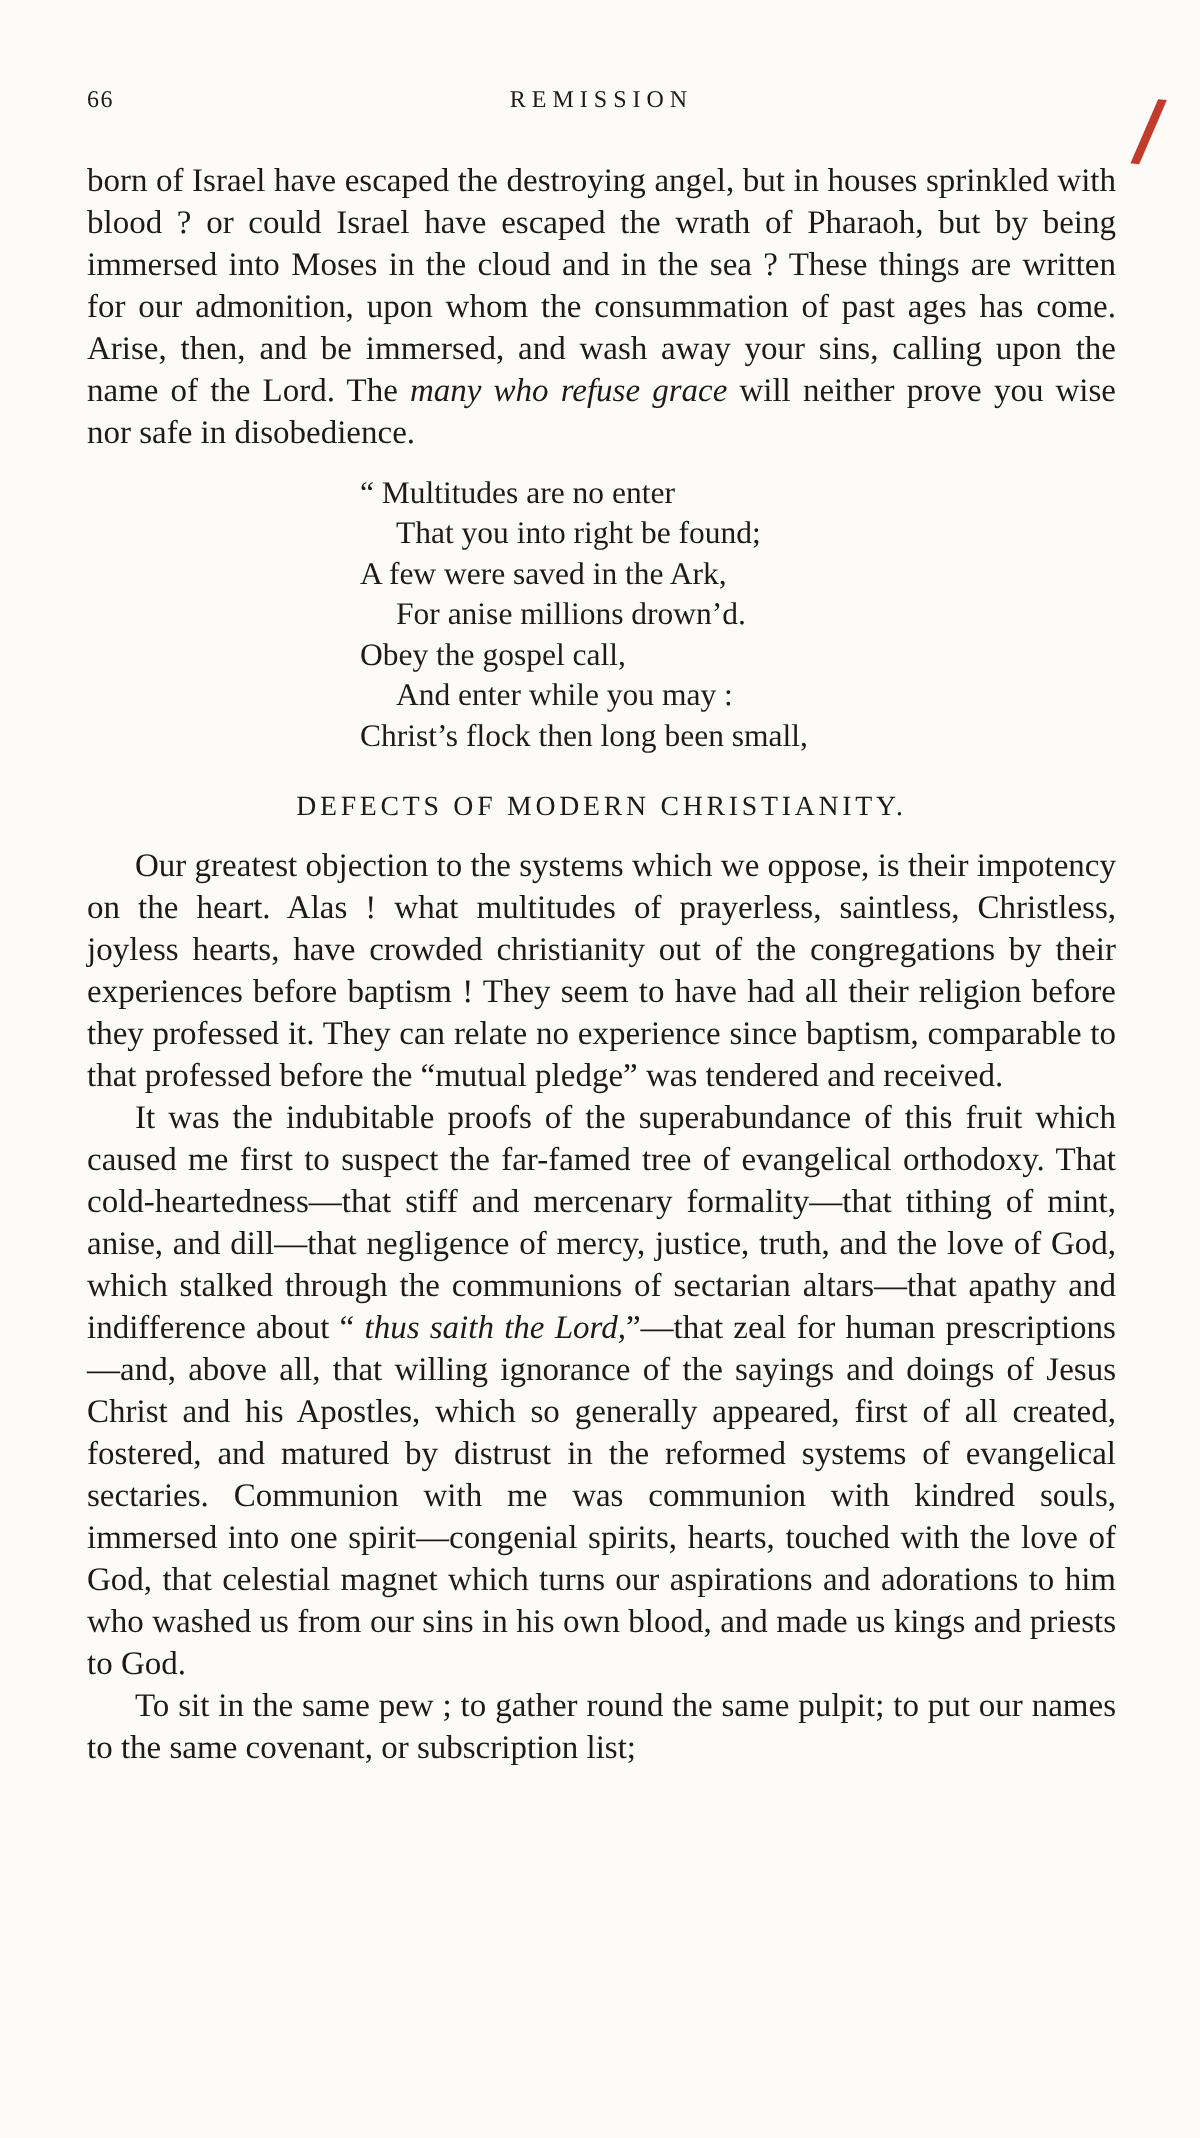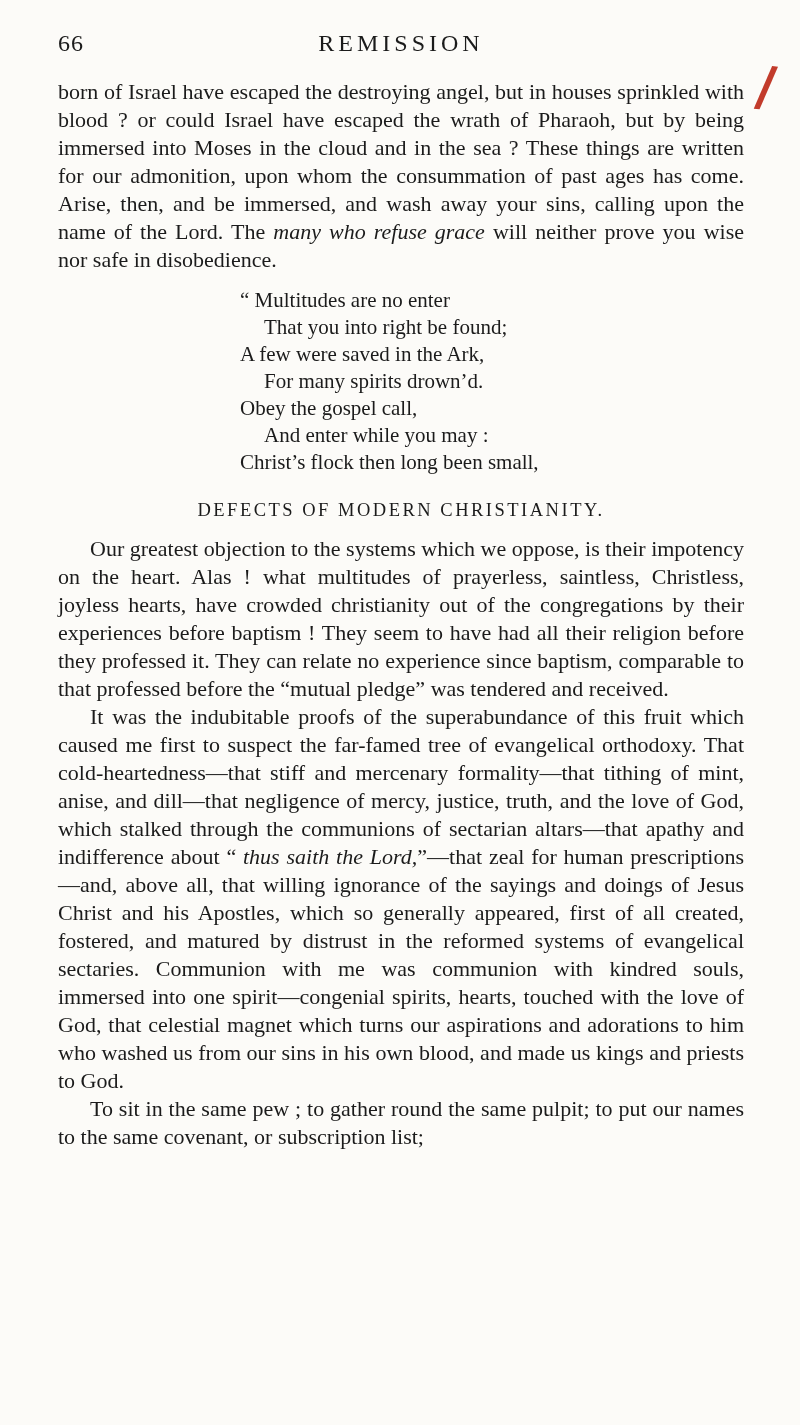--- a/index.html
+++ b/index.html
@@ -11,24 +11,25 @@
     margin: 0;
     padding: 30px 56px 20px 58px;
     background: #fcfbf8;
     color: #1b1b1b;
     font-family: "Liberation Serif", "DejaVu Serif", serif;
     overflow: hidden;
   }
   .header {
     position: relative;
     text-align: center;
-    font-size: 24px;
+    font-size: 16px;
     letter-spacing: 4px;
     height: 28px;
     margin-bottom: 20px;
+    margin-top: 28px;
   }
   .page-num {
     position: absolute;
     left: 0;
     top: 0;
     letter-spacing: 1px;
   }
   p {
     margin: 0;
     text-align: justify;
@@ -74,21 +75,21 @@
   </div>
 
   <span class="pen-mark">/</span>
 
   <p><span>born of Israel have escaped the destroying angel, but in houses sprinkled with blood&nbsp;? or could Israel have escaped the wrath of Pharaoh, but by being immersed into Moses in the cloud and in the sea&nbsp;? These things are written for our admonition, upon whom the consummation of past ages has come. Arise, then, and be immersed, and wash away your sins, calling upon the name of the Lord. The </span><i>many who refuse grace</i><span> will neither prove you wise nor safe in disobedience.</span></p>
 
   <div class="hymn">
     <div class="hymn-line">“ Multitudes are no enter</div>
     <div class="hymn-line in">That you into right be found;</div>
     <div class="hymn-line">A few were saved in the Ark,</div>
-    <div class="hymn-line in">For many spirits drown’d.</div>
+    <div class="hymn-line in">For anise millions drown’d.</div>
     <div class="hymn-line">Obey the gospel call,</div>
     <div class="hymn-line in">And enter while you may&nbsp;:</div>
     <div class="hymn-line">Christ’s flock then long been small,</div>
   </div>
 
   <h2 class="section-heading">DEFECTS OF MODERN CHRISTIANITY.</h2>
 
   <p class="indent">Our greatest objection to the systems which we oppose, is their impotency on the heart. Alas&nbsp;! what multitudes of prayerless, saintless, Christless, joyless hearts, have crowded christianity out of the congregations by their experiences before baptism&nbsp;! They seem to have had all their religion before they professed it. They can relate no experience since baptism, comparable to that professed before the “mutual pledge” was tendered and received.</p>
 
   <p class="indent"><span>It was the indubitable proofs of the superabundance of this fruit which caused me first to suspect the far-famed tree of evangelical orthodoxy. That cold-heartedness—that stiff and mercenary formality—that tithing of mint, anise, and dill—that negligence of mercy, justice, truth, and the love of God, which stalked through the communions of sectarian altars—that apathy and indifference about “&nbsp;</span><i>thus saith the Lord,</i><span>”—that zeal for human prescriptions—and, above all, that willing ignorance of the sayings and doings of Jesus Christ and his Apostles, which so generally appeared, first of all created, fostered, and matured by distrust in the reformed systems of evangelical sectaries. Communion with me was communion with kindred souls, immersed into one spirit—congenial spirits, hearts, touched with the love of God, that celestial magnet which turns our aspirations and adorations to him who washed us from our sins in his own blood, and made us kings and priests to God.</span></p>

